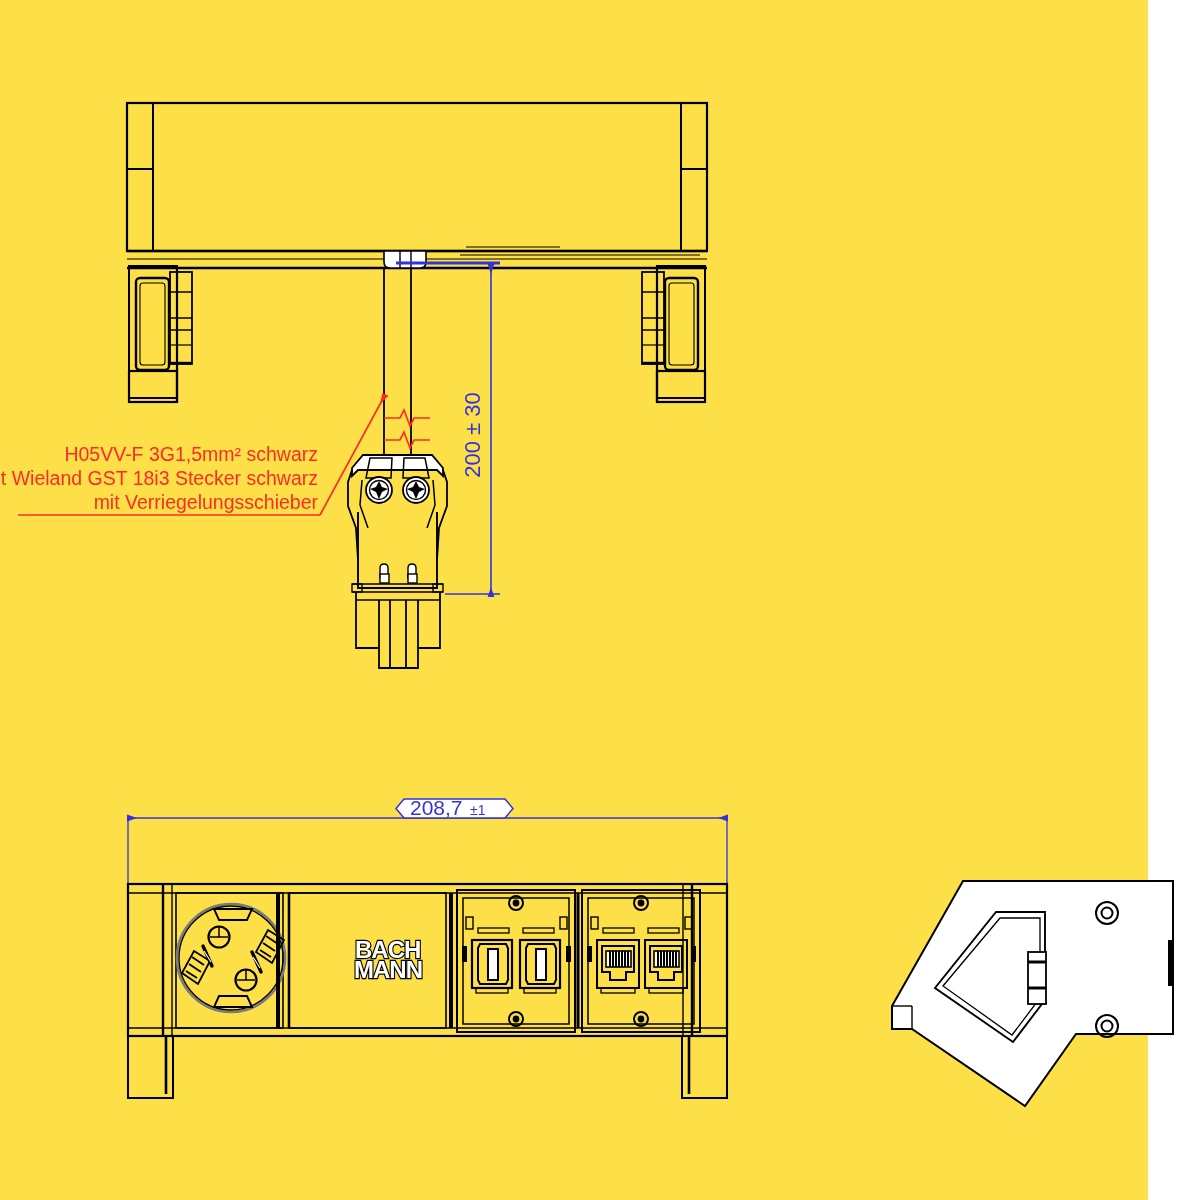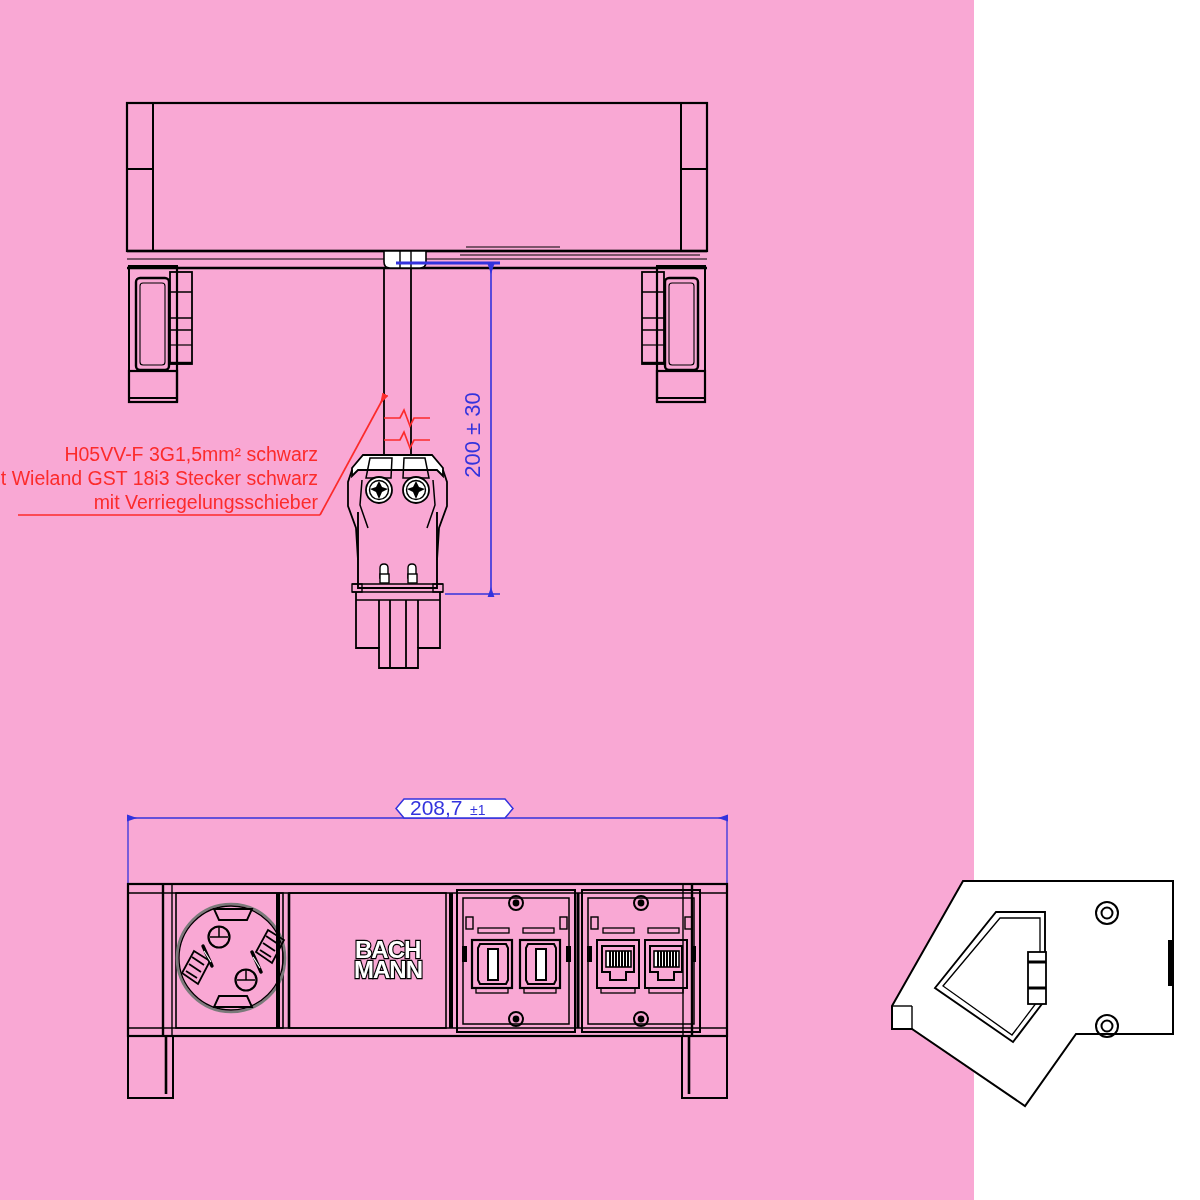--- a/index.html
+++ b/index.html
@@ -1,18 +1,18 @@
 <!DOCTYPE html>
 <html><head>
 <meta charset="utf-8">
 <style>
   html,body{margin:0;padding:0;background:#ffffff;}
   body{width:1200px;height:1200px;overflow:hidden;
        font-family:"Liberation Sans", sans-serif;}
-  #sheet{position:relative;width:974px;height:1200px;background:#f9a8d4;}
+  #sheet{position:relative;width:1148px;height:1200px;background:#fde047;}
   svg{display:block;}
   .abs{position:absolute;left:0;top:0;}
   text{font-family:"Liberation Sans", sans-serif;}
 </style>
 </head>
 <body>
 
 <div id="sheet">
 
   <svg class="abs" width="1200" height="1200" viewBox="0 0 1200 1200">

